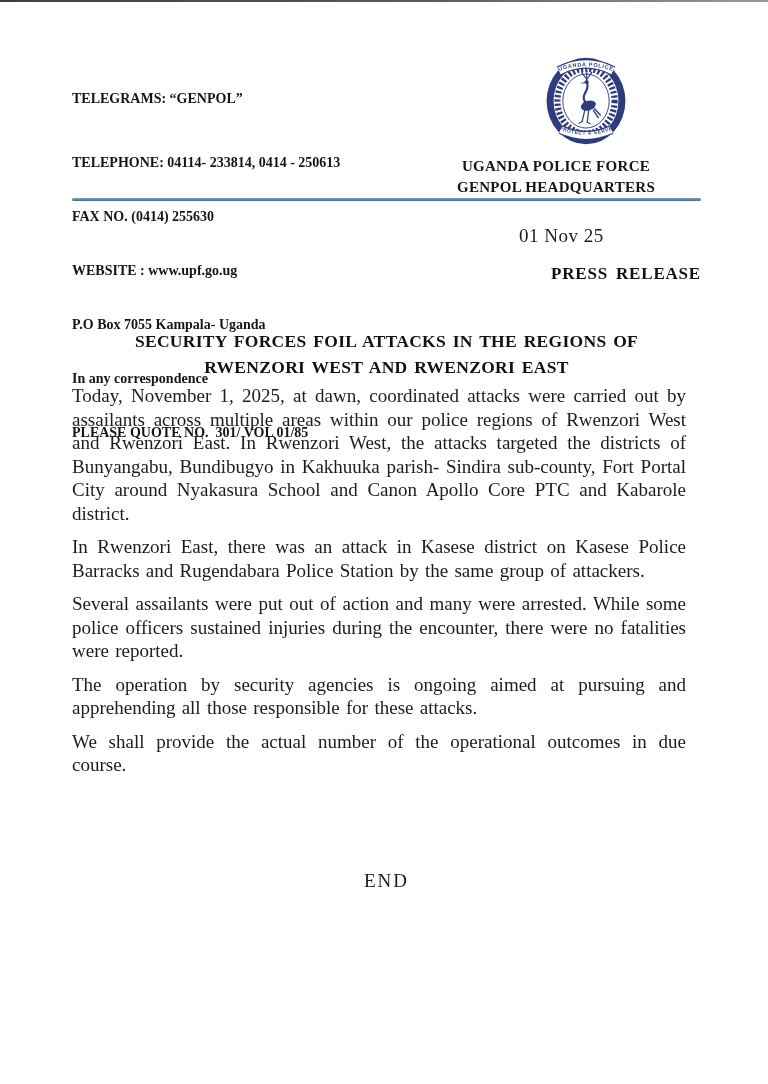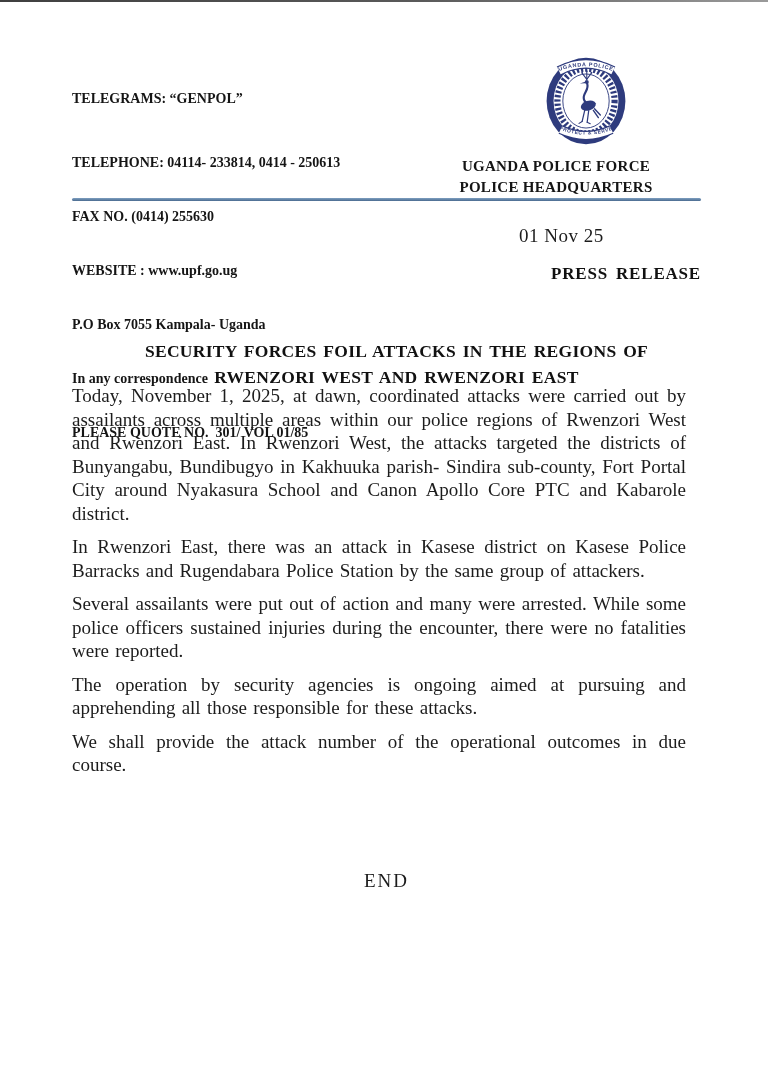--- a/index.html
+++ b/index.html
@@ -79,21 +79,21 @@
     font-size: 17px;
     letter-spacing: 0.8px;
     word-spacing: 3px;
     color: #111;
   }
   .doc-title {
     position: absolute;
     left: 72px;
     top: 329px;
     width: 629px;
-    margin: 10px;
+    margin: 0;
     text-align: center;
     font-weight: bold;
     font-size: 17.5px;
     line-height: 25.5px;
     letter-spacing: 0.3px;
     word-spacing: 2px;
     color: #111;
   }
   .body-text {
     position: absolute;
@@ -174,38 +174,38 @@
         </text>
 
         <path d="M27 103 Q60 118 93 103" stroke="#2e3b7d" stroke-width="12" fill="none"></path>
         <path d="M27 103 Q60 118 93 103" stroke="#ffffff" stroke-width="9" fill="none"></path>
         <text font-size="6.3" font-weight="bold" fill="#2e3b7d" letter-spacing="0.8" font-family="Liberation Sans, sans-serif">
           <textPath href="#arcBottom" startOffset="50%" text-anchor="middle">PROTECT &amp; SERVE</textPath>
         </text>
       </svg>
       <div class="org-lines">
         <div>UGANDA POLICE FORCE</div>
-        <div>POLICE HEADQUARTERS</div>
+        <div>GENPOL HEADQUARTERS</div>
       </div>
     </div>
   </header>
 
   <div class="rule"></div>
 
   <div class="date">01 Nov 25</div>
 
   <div class="press-release">PRESS RELEASE</div>
 
   <h1 class="doc-title">
     <span>SECURITY FORCES FOIL ATTACKS IN THE REGIONS OF</span><br>
     <span>RWENZORI WEST AND RWENZORI EAST</span>
   </h1>
 
   <main class="body-text">
     <p>Today, November 1, 2025, at dawn, coordinated attacks were carried out by assailants across multiple areas within our police regions of Rwenzori West and Rwenzori East. In Rwenzori West, the attacks targeted the districts of Bunyangabu, Bundibugyo in Kakhuuka parish- Sindira sub-county, Fort Portal City around Nyakasura School and Canon Apollo Core PTC and Kabarole district.</p>
     <p>In Rwenzori East, there was an attack in Kasese district on Kasese Police Barracks and Rugendabara Police Station by the same group of attackers.</p>
     <p>Several assailants were put out of action and many were arrested. While some police officers sustained injuries during the encounter, there were no fatalities were reported.</p>
     <p>The operation by security agencies is ongoing aimed at pursuing and apprehending all those responsible for these attacks.</p>
-    <p>We shall provide the attack number of the operational outcomes in due course.</p>
+    <p>We shall provide the actual number of the operational outcomes in due course.</p>
   </main>
 
   <div class="end-marker">END</div>
 </div>
 
 </body></html>

